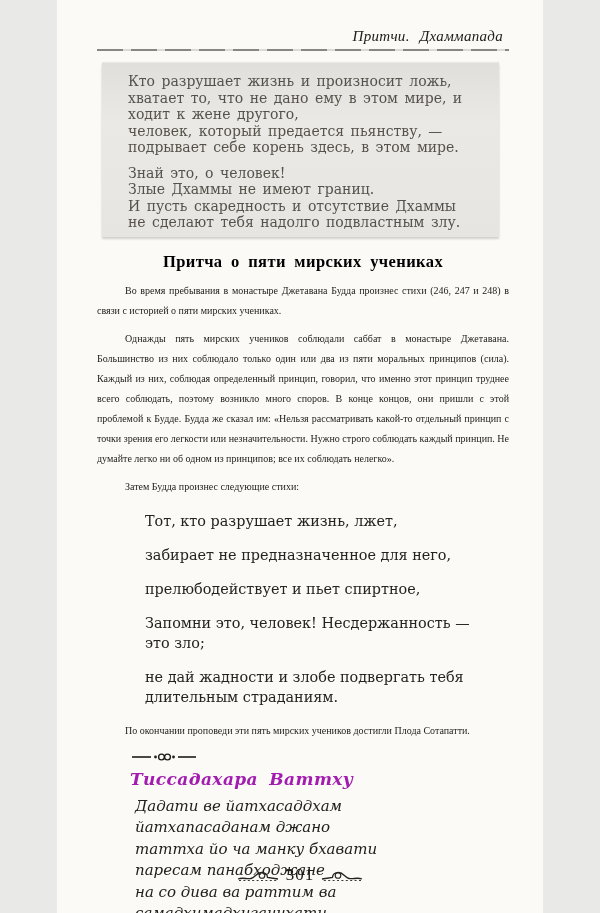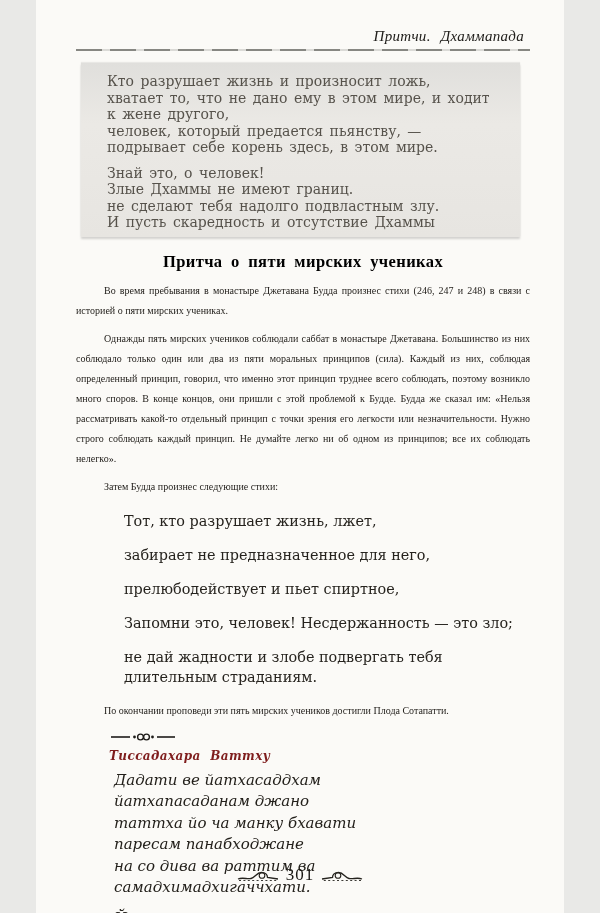--- a/index.html
+++ b/index.html
@@ -1,18 +1,18 @@
 <!DOCTYPE html>
 <html style="--quote-text: #56524b; --quote-background: #e7e5e1; --body-text: #1f1c18; --header-rule: #878782;"><head>
 <meta charset="utf-8">
 <style>
   html,body{margin:0;padding:0;background:#e9e9e7;}
   .page{
     position:relative;
-    width:528px;height:913px;
+    width:486px;height:913px;
     margin:0 auto;
     box-sizing:border-box;
     background:#fbfaf7;
     padding:28px 34px 0 40px;
     font-family:"Liberation Serif", serif;
     color:#1f1c18;
     overflow:hidden;
   }
   
   .running-head{
@@ -75,24 +75,24 @@
   .vline{margin:14px;}
   .closing{margin-top:10px;font-family:Liberation Serif, serif;}
   
   .divider{margin:11px 0 0 34px;line-height:0;}
   
   .subsection-title{
     margin:7px 0 0 33px;
     font-family:"DejaVu Serif", serif;
     font-style:italic;
     font-weight:600;
-    font-size:12px;
+    font-size:17px;
     letter-spacing:0.4px;
     word-spacing:5px;
-    color:#7f1d1d;
+    color:#a21caf;
   }
   .pali-stanza{
     margin:9px 0 0 34px;
     font-family:"DejaVu Serif", serif;
     font-style:italic;
     font-size:15px;
     line-height:17.5px;
     color:#23201b;
   }
   .pali-stanza.second{margin-top:13px;}
@@ -125,22 +125,22 @@
   <div class="quote-box">
     <div class="quote-stanza">
       <p class="qline">Кто разрушает жизнь и произносит ложь,</p>
       <p class="qline">хватает то, что не дано ему в этом мире, и ходит к жене другого,</p>
       <p class="qline">человек, который предается пьянству, —</p>
       <p class="qline">подрывает себе корень здесь, в этом мире.</p>
     </div>
     <div class="quote-stanza">
       <p class="qline">Знай это, о человек!</p>
       <p class="qline">Злые Дхаммы не имеют границ.</p>
+      <p class="qline">И пусть скаредность и отсутствие Дхаммы</p>
       <p class="qline">не сделают тебя надолго подвластным злу.</p>
-      <p class="qline">И пусть скаредность и отсутствие Дхаммы</p>
     </div>
   </div>
 
   <h2 class="section-title">Притча о пяти мирских учениках</h2>
 
   <p class="para first">Во время пребывания в монастыре Джетавана Будда произнес стихи (246, 247 и 248) в связи с историей о пяти мирских учениках.</p>
   <p class="para">Однажды пять мирских учеников соблюдали саббат в монастыре Джетавана. Большинство из них соблюдало только один или два из пяти моральных принципов (сила). Каждый из них, соблюдая определенный принцип, говорил, что именно этот принцип труднее всего соблюдать, поэтому возникло много споров. В конце концов, они пришли с этой проблемой к Будде. Будда же сказал им: «Нельзя рассматривать какой-то отдельный принцип с точки зрения его легкости или незначительности. Нужно строго соблюдать каждый принцип. Не думайте легко ни об одном из принципов; все их соблюдать нелегко».</p>
   <p class="para">Затем Будда произнес следующие стихи:</p>
 
   <div class="verse">

